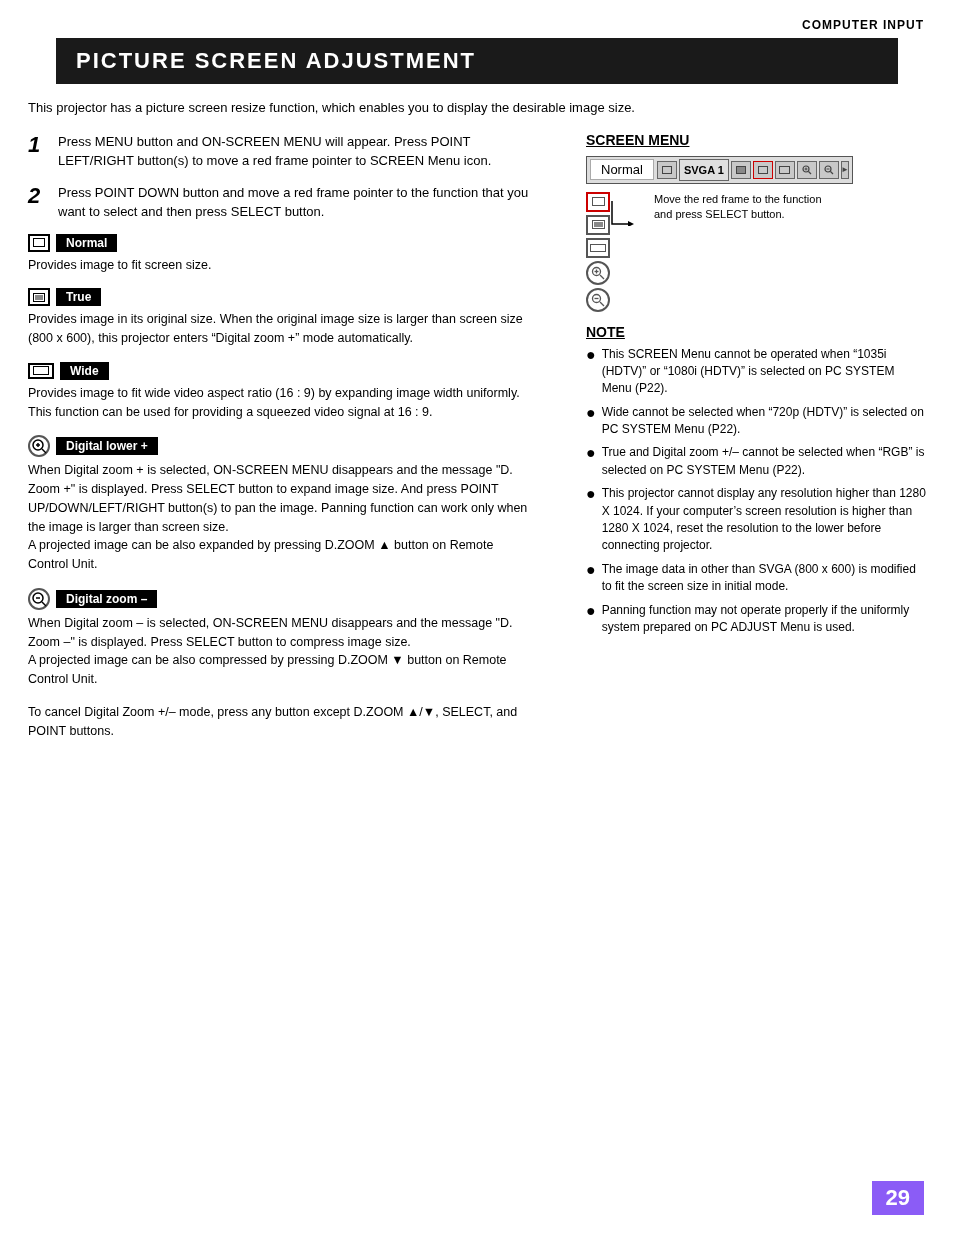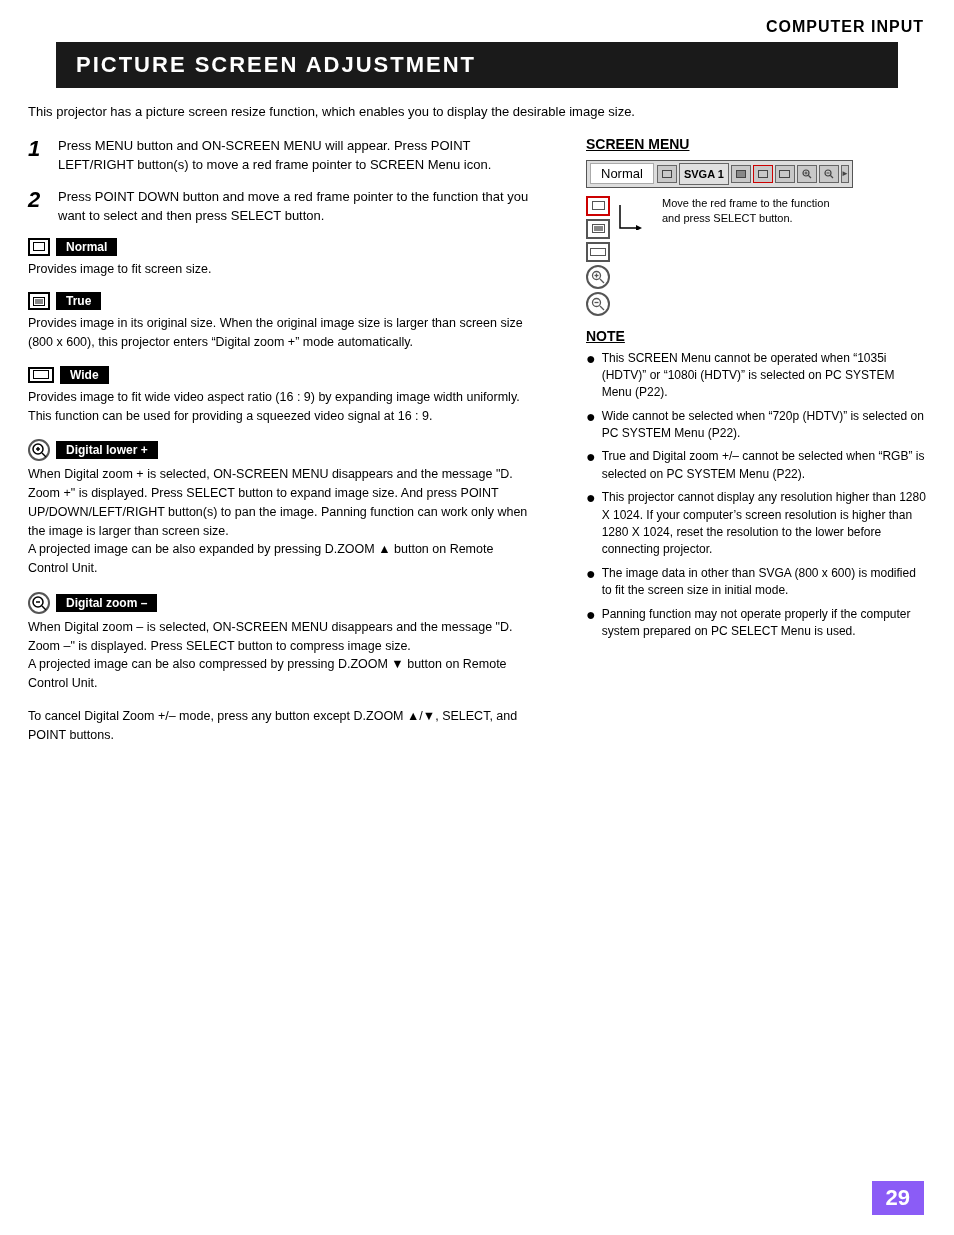--- a/index.html
+++ b/index.html
@@ -10,21 +10,21 @@
       font-family: Arial, Helvetica, sans-serif;
       font-size: 13px;
       color: #000;
       position: relative;
     }
 
     
     .page-header {
       text-align: right;
       padding: 18px 30px 6px 30px;
-      font-size: 16px;
+      font-size: 12px;
       font-weight: bold;
       letter-spacing: 1px;
     }
 
     
     .title-bar {
       background: #1a1a1a;
       color: #fff;
       text-align: left;
       font-size: 22px;
@@ -350,21 +350,21 @@
                   <line x1="7.5" y1="7.5" x2="10" y2="10" stroke="#444" stroke-width="1.2"></line>
                   <line x1="3.5" y1="5" x2="6.5" y2="5" stroke="#444" stroke-width="1"></line>
                 </svg>
             </div>
             <div style="width:8px;height:18px;background:#c8c8c8;border:1.5px solid #666;display:flex;align-items:center;justify-content:center;font-size:8px;color:#444;">►</div>
           </div>
         </div>
 
       </div>
 
-      <div style="display:flex;align-items:flex-start;gap:8px;margin-top:4px;">
+      <div style="display:flex;align-items:flex-start;gap:0;margin-top:4px;">
         <div style="display:flex;flex-direction:column;gap:3px;">
 
           <div style="width:24px;height:20px;border:2px solid #cc0000;background:#fff;display:flex;align-items:center;justify-content:center;">
             <div style="width:13px;height:9px;border:1.5px solid #555;"></div>
           </div>
 
           <div style="width:24px;height:20px;border:2px solid #555;background:#fff;display:flex;align-items:center;justify-content:center;">
             <div style="width:13px;height:9px;border:1.5px solid #555;position:relative;">
               <div style="position:absolute;top:1px;left:1px;right:1px;bottom:1px;background:#888;"></div>
             </div>
@@ -422,21 +422,21 @@
         <div class="note-item">
           <span class="bullet">●</span>
           <span>This projector cannot display any resolution higher than 1280 X 1024.  If your computer’s screen resolution is higher than 1280 X 1024, reset the resolution to the lower before connecting projector.</span>
         </div>
         <div class="note-item">
           <span class="bullet">●</span>
           <span>The image data in other than SVGA (800 x 600) is modified to fit the screen size in initial mode.</span>
         </div>
         <div class="note-item">
           <span class="bullet">●</span>
-          <span>Panning function may not operate properly if the computer system prepared on PC SELECT Menu is used.</span>
+          <span>Panning function may not operate properly if the uniformly system prepared on PC ADJUST Menu is used.</span>
         </div>
       </div>
 
     </div>
   </div>
 </div>
 
 <div class="page-number">29</div>
 
 </body></html>

